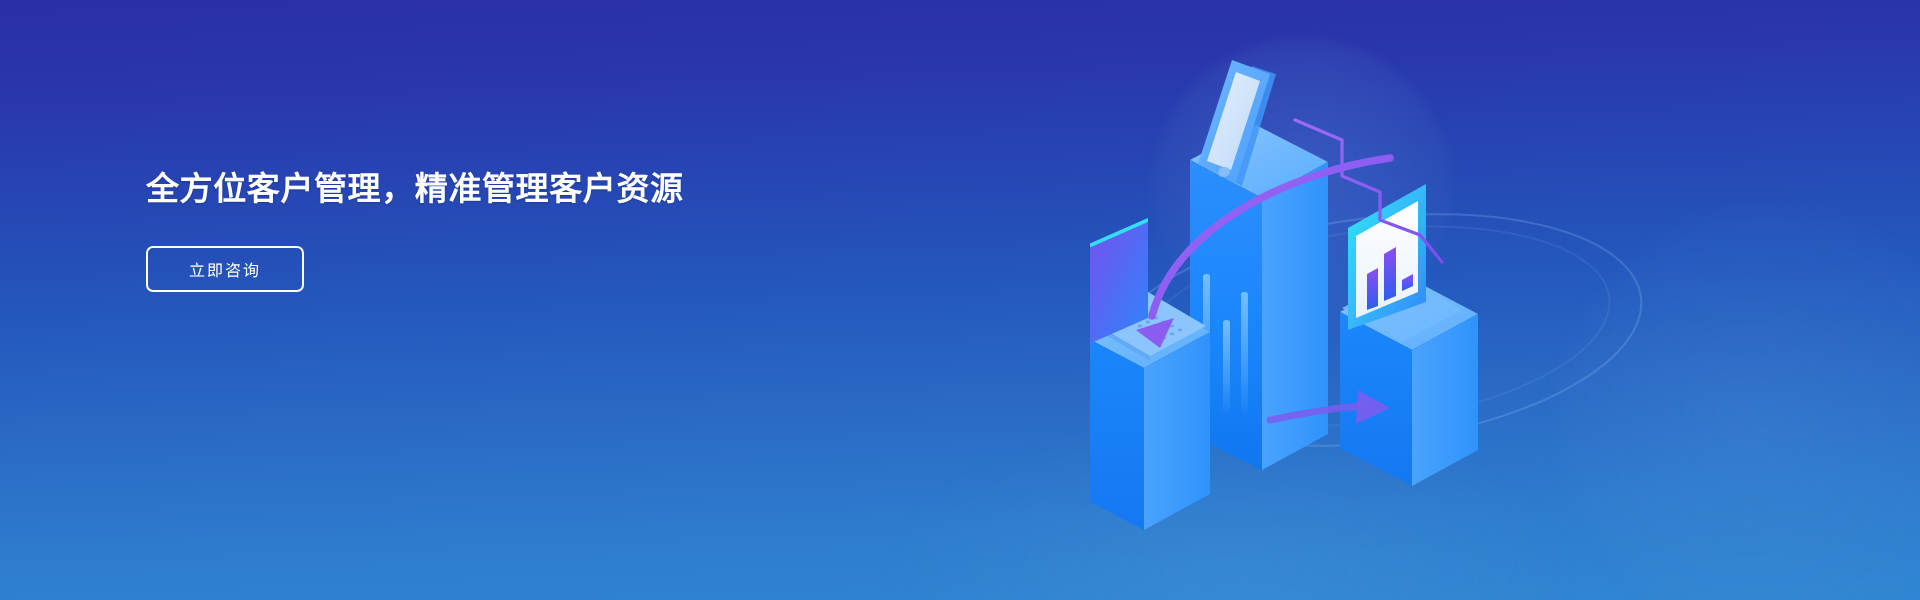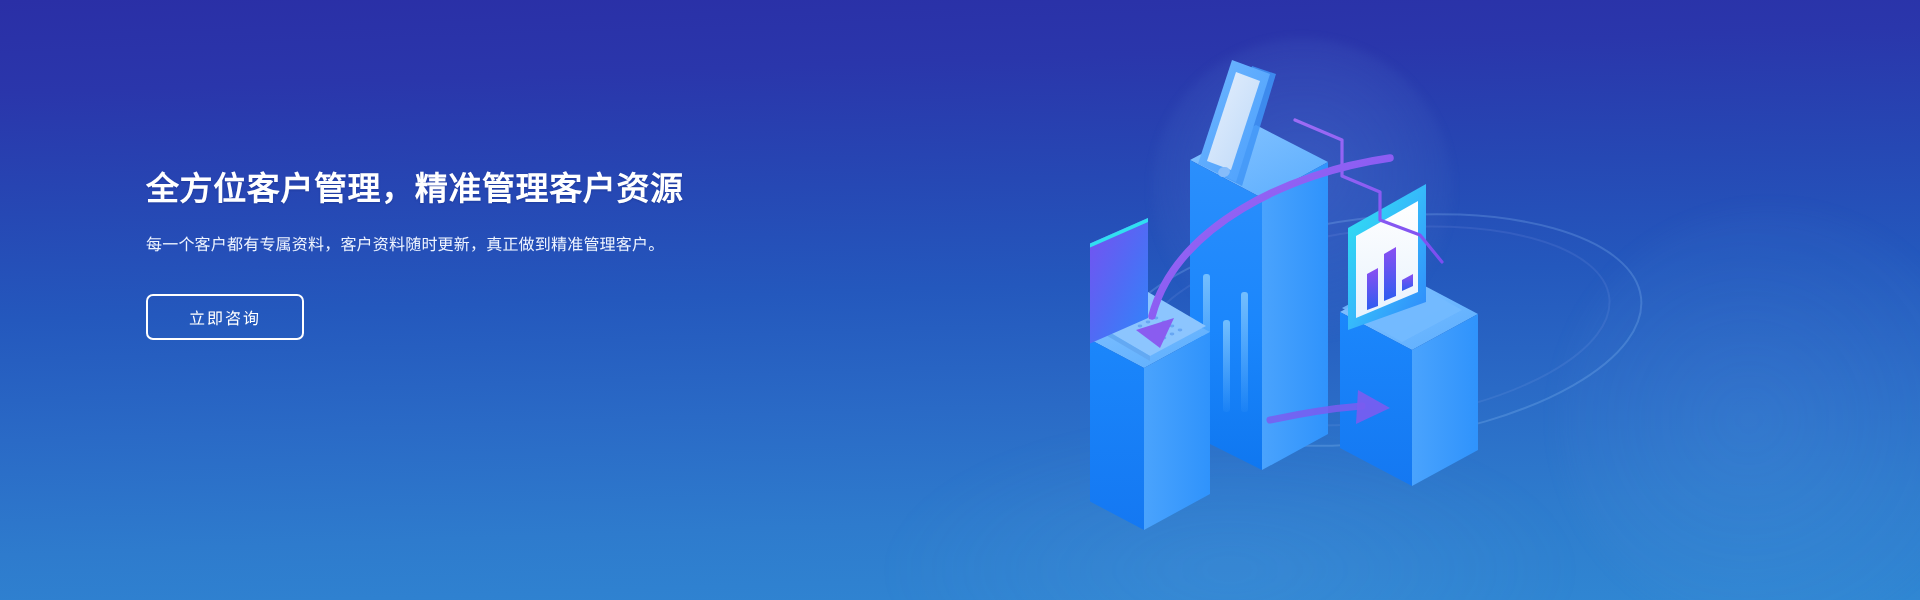--- a/index.html
+++ b/index.html
@@ -123,21 +123,20 @@
 <body>
 
 <div id="stage">
 
   <div class="bg-glow" id="glow-main"></div>
   <div class="bg-glow" id="glow-soft-right"></div>
   <div class="bg-glow" id="glow-bottom"></div>
 
   <div id="copy-block">
     <h1 id="headline">全方位客户管理，精准管理客户资源</h1>
-    <p id="subhead">每一个客户都有专属资料，客户资料随时更新，真正做到精准管理客户。</p>
     <button id="cta-button">立即咨询</button>
   </div>
 
   <div id="illustration">
     <svg viewBox="0 0 560 540" xmlns="http://www.w3.org/2000/svg">
       <defs>
         <linearGradient id="gPillarFront" x1="0" y1="0" x2="0" y2="1">
           <stop offset="0%" stop-color="#1b87fc"></stop>
           <stop offset="100%" stop-color="#1478f2"></stop>
         </linearGradient>

